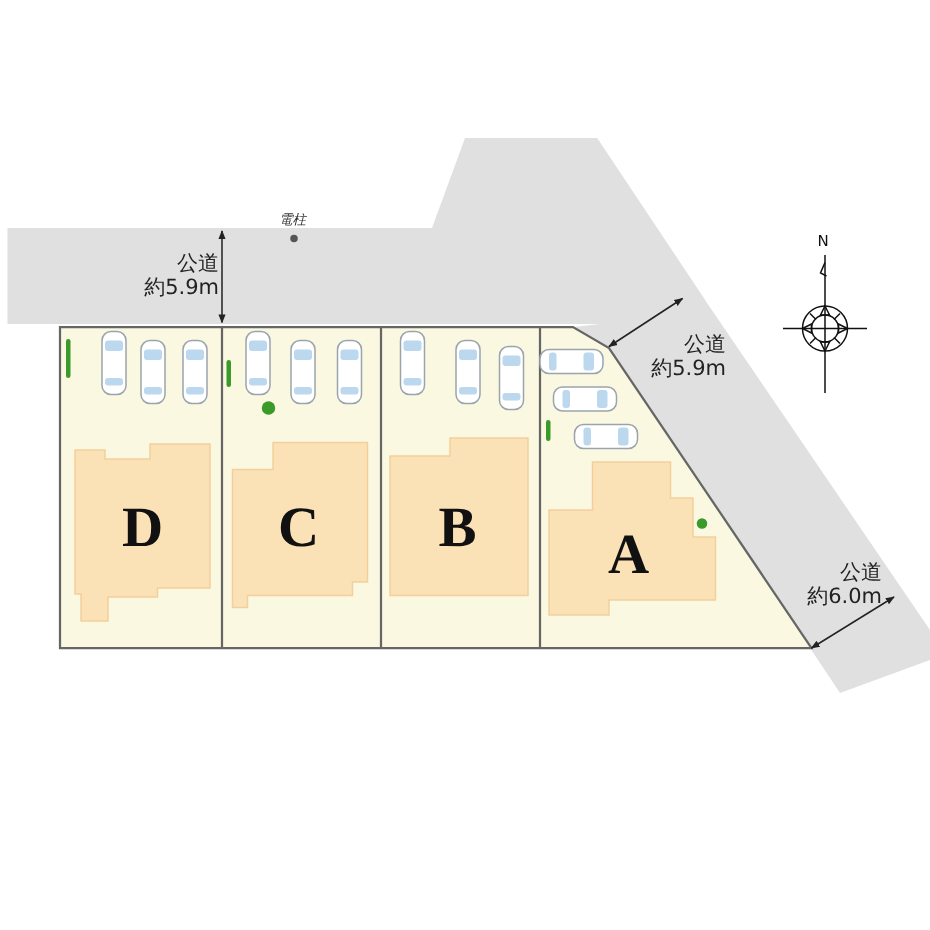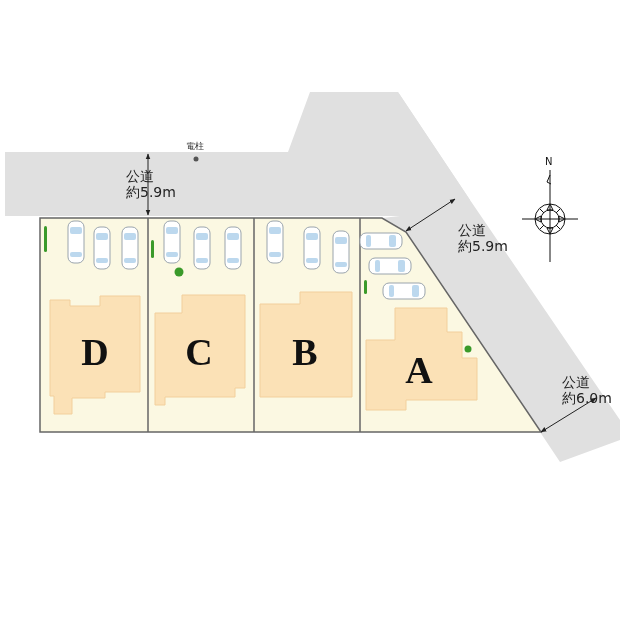--- a/index.html
+++ b/index.html
@@ -4,29 +4,29 @@
 <style>
   html, body { margin: 0; padding: 0; background: #ffffff; }
   body { width: 620px; height: 620px; position: relative; overflow: hidden; }
   #plan { position: absolute; left: 0; top: 0; width: 620px; height: 620px; }
   .road-label {
     position: absolute;
     font-family: "DejaVu Sans", sans-serif;
     font-size: 14px;
     line-height: 16px;
     color: #222;
-    text-align: left;
+    text-align: right;
     white-space: nowrap;
-    margin-left: 40px;
   }
   .pole-label {
     position: absolute;
     font-family: "DejaVu Sans", sans-serif;
     font-size: 9px;
     color: #333;
+    font-style: italic;
   }
   .lot-letter {
     position: absolute;
     font-family: "Liberation Serif", "DejaVu Serif", serif;
     font-weight: bold;
     font-size: 38px;
     color: #111;
     width: 60px;
     text-align: center;
     line-height: 40px;

